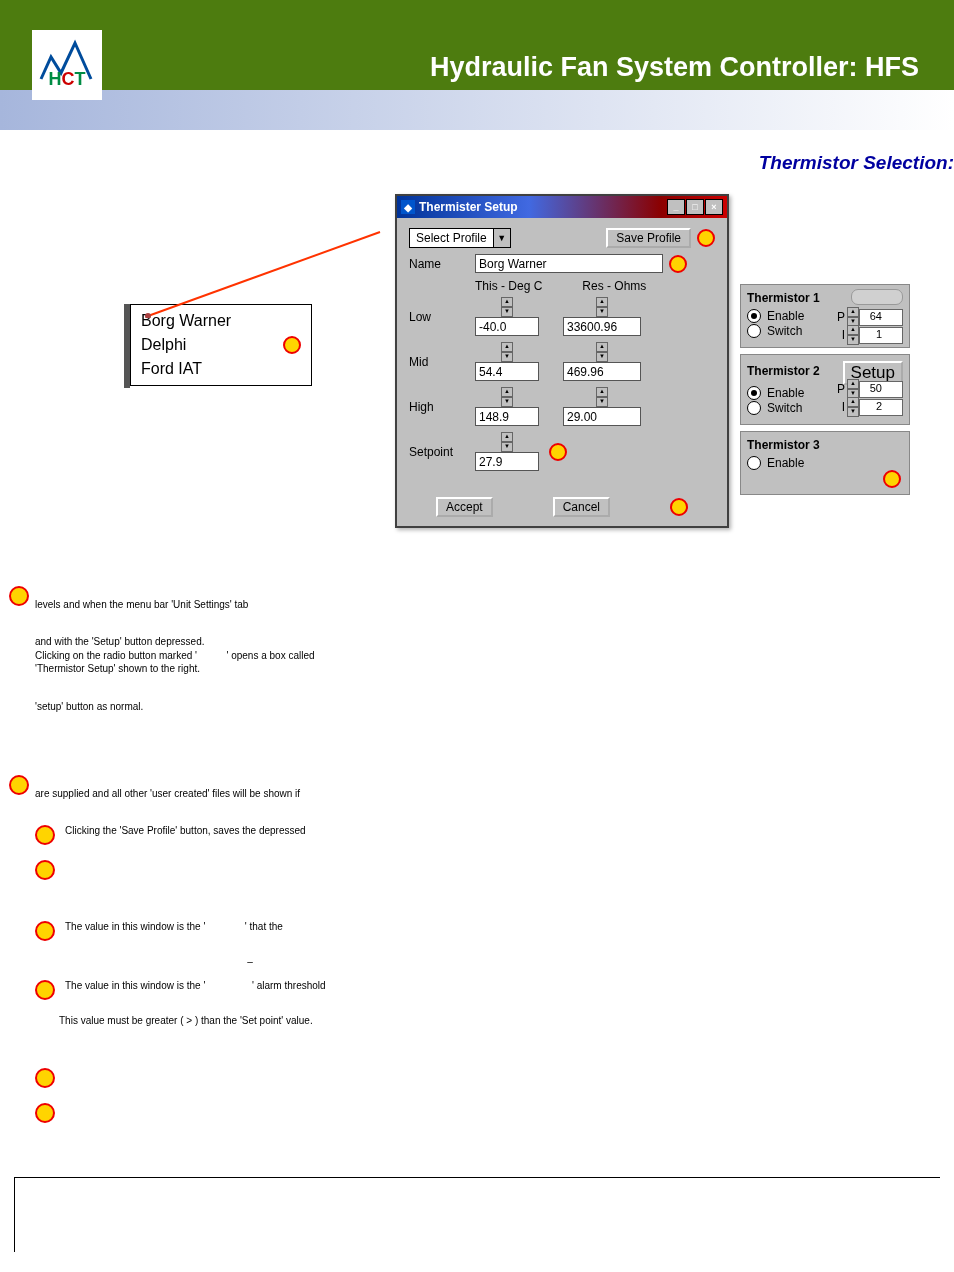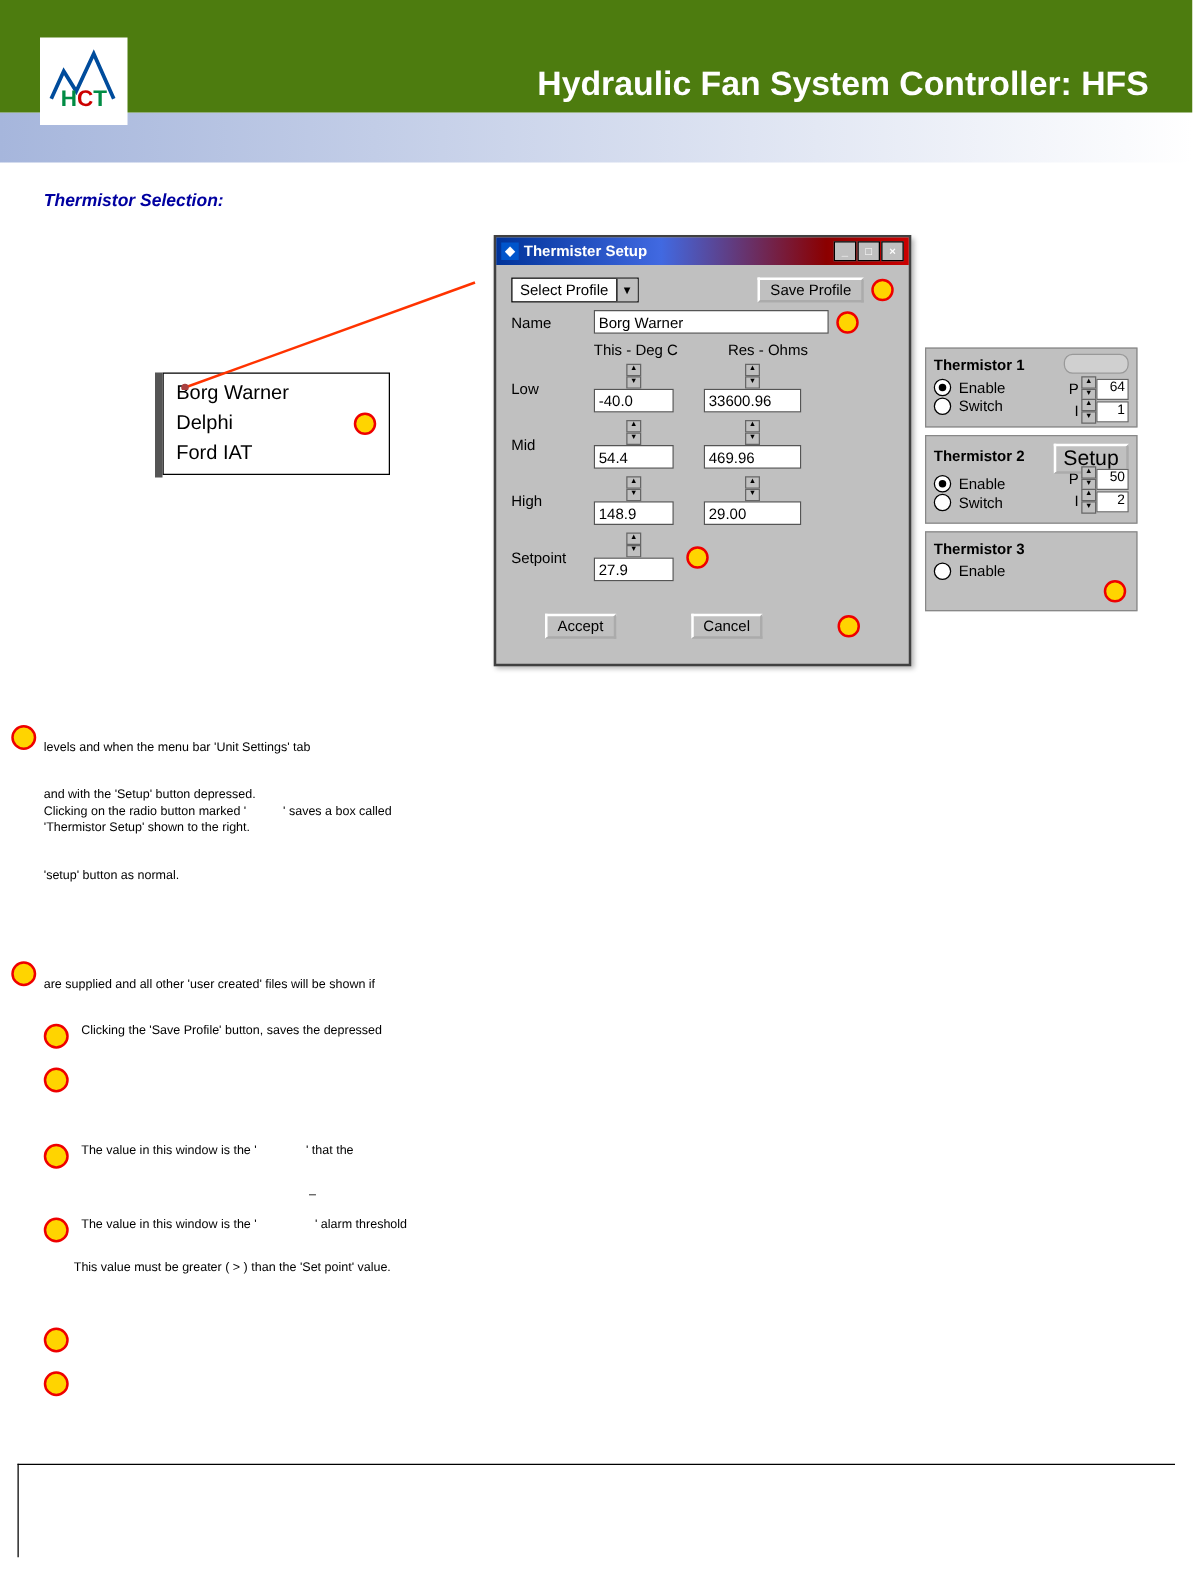--- a/index.html
+++ b/index.html
@@ -1,54 +1,54 @@
 <!DOCTYPE html>
 <html><head>
 <meta charset="utf-8">
 <style>
   body { margin:0; font-family:Arial,Helvetica,sans-serif; background:#fff; color:#000; }
   .banner { height:90px; background:#4d7c0f; position:relative; }
   .logo { position:absolute; left:32px; top:30px; width:70px; height:70px; background:#fff; display:flex; align-items:center; justify-content:center; }
   .logo svg { width:60px; height:60px; }
   .banner-title { position:absolute; top:52px; right:35px; font-size:27px; font-weight:bold; color:#fff; font-family:Arial,Helvetica,sans-serif; }
   .subbanner { height:40px; background:linear-gradient(90deg,#a6b6dc 0%,#fff 100%); }
-  .section-title { font-size:14px; font-weight:bold; font-style:italic; color:#0000a0; margin:22px 0 20px 35px; }
+  .section-title { font-size:19px; font-weight:bold; font-style:italic; color:#0000a0; margin:22px 0 20px 35px;text-align:right; }
   .stage { position:relative; width:100%; height:360px; }
   .dropdown { position:absolute; top:110px; left:130px; width:160px; border:1px solid #000; background:#fff; font-size:16px; line-height:24px; padding:4px 10px; }
   .dropdown-border { position:absolute; top:110px; left:124px; width:6px; height:84px; background:#555; }
   .dd-line { display:flex; align-items:center; justify-content:space-between; }
   .marker { display:inline-block; width:16px; height:16px; border:2px solid #e00; border-radius:50%; background:#ffd400; flex-shrink:0; }
   .marker-sm { width:14px; height:14px; border-width:2px; }
   .callout-line { position:absolute; top:34px; left:140px; width:250px; height:90px; }
   .callout-line svg { width:100%; height:100%; }
   .dialog { position:absolute; top:0; left:395px; width:330px; background:#c0c0c0; border:2px solid #404040; box-shadow:2px 2px 4px rgba(0,0,0,.3); font-size:12px; }
   .dlg-title { background:linear-gradient(90deg,#003399 0%,#4169e1 40%,#8b0000 80%,#c00 100%); color:#fff; font-weight:bold; padding:3px 4px; display:flex; align-items:center; }
   .dlg-title-icon { width:14px; height:14px; background:#0055cc; margin-right:4px; display:inline-flex; align-items:center; justify-content:center; font-size:10px; }
   .win-buttons { margin-left:auto; display:flex; }
   .win-btn { width:16px; height:14px; background:#c0c0c0; border:1px solid #000; font-size:9px; font-weight:bold; display:flex; align-items:center; justify-content:center; margin-left:1px; }
-  .dlg-body { padding:10px 12px 14px; }
+  .dlg-body { padding:10px 12px 3px; }
   .row { display:flex; align-items:center; margin-bottom:6px; gap:6px; }
   .lbl { width:60px; }
   .select { height:18px; border:1px solid #000; background:#fff; display:inline-flex; align-items:center; }
   .select-btn { width:16px; height:18px; background:#c0c0c0; border-left:1px solid #000; display:flex; align-items:center; justify-content:center; font-size:9px; }
   .btn { background:#c0c0c0; border:2px outset #fff; padding:1px 8px; font-size:12px; }
   .txt { background:#fff; border:1px solid #555; height:17px; padding:0 3px; font-size:12px; }
   .spin { display:flex; align-items:center;flex-direction:column; }
   .spin-arrows { display:flex; flex-direction:column; }
   .spin-arrows span { width:10px; height:8px; background:#c0c0c0; border:1px solid #666; font-size:6px; line-height:6px; text-align:center; }
   .hdr { display:flex; margin:6px 0 4px 66px; gap:40px; }
   .side-panels { position:absolute; top:90px; left:740px; width:170px; }
   .panel { border:1px solid #888; background:#c0c0c0; padding:6px 6px 8px; font-size:12px; margin-bottom:6px; position:relative; }
   .panel-title { font-weight:bold; margin-bottom:4px; }
   .radio-row { display:flex; align-items:center; margin:1px 0; }
   .radio { width:12px; height:12px; border:1px solid #000; border-radius:50%; display:inline-flex; align-items:center; justify-content:center; margin-right:6px; background:#fff; }
   .radio.checked::after { content:""; width:6px; height:6px; background:#000; border-radius:50%; }
   .panel .right-box { position:absolute; right:6px; }
   .mini-spin { display:flex; align-items:center; }
-  .mini-spin .val { width:22px; height:15px; border:1px solid #666; background:#fff; font-size:11px; text-align:right; padding-right:2px; }
+  .mini-spin .val { width:22px; height:15px; border:1px solid #666; background:#fff; font-size:11px; text-align:right; padding-right:20px; }
   .btn-setup { background:#c0c0c0; border:2px outset #fff; padding:0 6px; font-size:17px; }
   .content { position:relative; margin:30px 35px 0; font-size:10px; line-height:1.35; }
   .col { display:inline-block; vertical-align:top; }
   .col-left { width:430px; padding-right:30px; }
   .col-right { width:430px; }
   .para { position:relative; padding-left:0; margin-bottom:24px; }
   .bullet { position:absolute; left:-26px; top:2px; }
   .col-block { display:flex; align-items:flex-start; margin-bottom:14px; }
   .col-block .marker { margin-right:10px; margin-top:1px; }
   .note-box { margin:40px 14px 0; border:1px solid #000; border-right:none; border-bottom:none; padding:60px 14px 14px; font-size:13px; }
@@ -271,21 +271,21 @@
 </div>
 
 <div class="content">
   <div class="col col-left">
     <div class="para">
       <span class="marker bullet"></span>
       <br><span>levels and when the menu bar 'Unit Settings' tab</span>
     </div>
     <div class="para">
       <span>and with the 'Setup' button depressed.</span><br>
-      <span>Clicking on the radio button marked '</span><span style="visibility:hidden">Switch</span><span>' saves a box called</span><br>
+      <span>Clicking on the radio button marked '</span><span style="visibility:hidden">Switch</span><span>' opens a box called</span><br>
       <span>'Thermistor Setup' shown to the right.</span>
     </div>
     <div class="para">
       <span>'setup' button as normal.</span>
     </div>
     <div class="para" style="margin-top:60px">
       <span class="marker bullet"></span>
       <br><span>are supplied and all other 'user created' files will be shown if</span>
     </div>
   </div>

